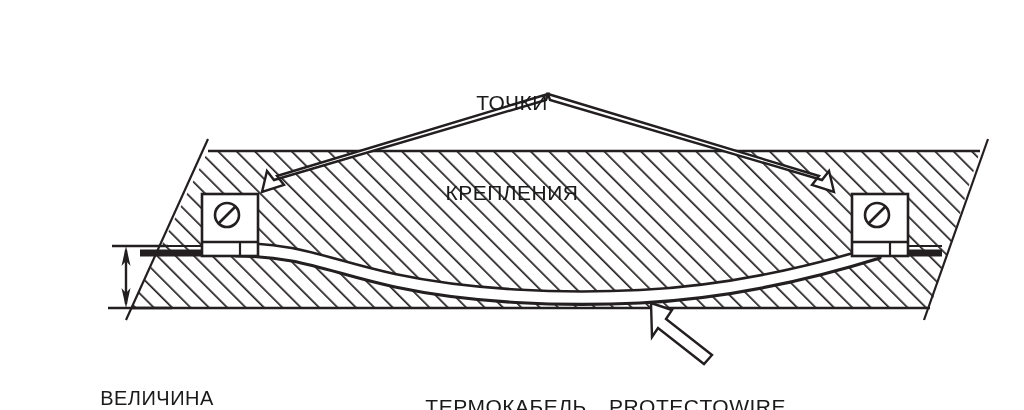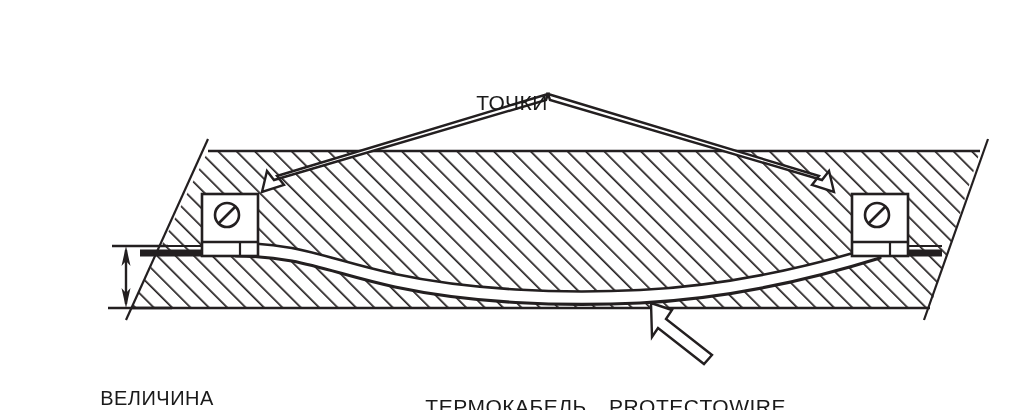--- a/index.html
+++ b/index.html
@@ -173,20 +173,21 @@
                L 712,347
                L 704,356
                L 658,320
                L 652,329
                Z" fill="#ffffff" stroke="#231f20" stroke-width="2.4" stroke-linejoin="miter"></path>
     </g>
   </svg>
 
   <div class="dlabel" id="label-attachment-points">
     <div>ТОЧКИ</div>
+    <div>КРЕПЛЕНИЯ</div>
   </div>
 
   <div class="dlabel" id="label-sag-amount">
     <div>ВЕЛИЧИНА</div>
     
   </div>
 
   <div class="dlabel" id="label-cable-row">
     <span class="seg">ТЕРМОКАБЕЛЬ</span><span class="gap"></span><span class="seg">PROTECTOWIRE</span>
   </div>

